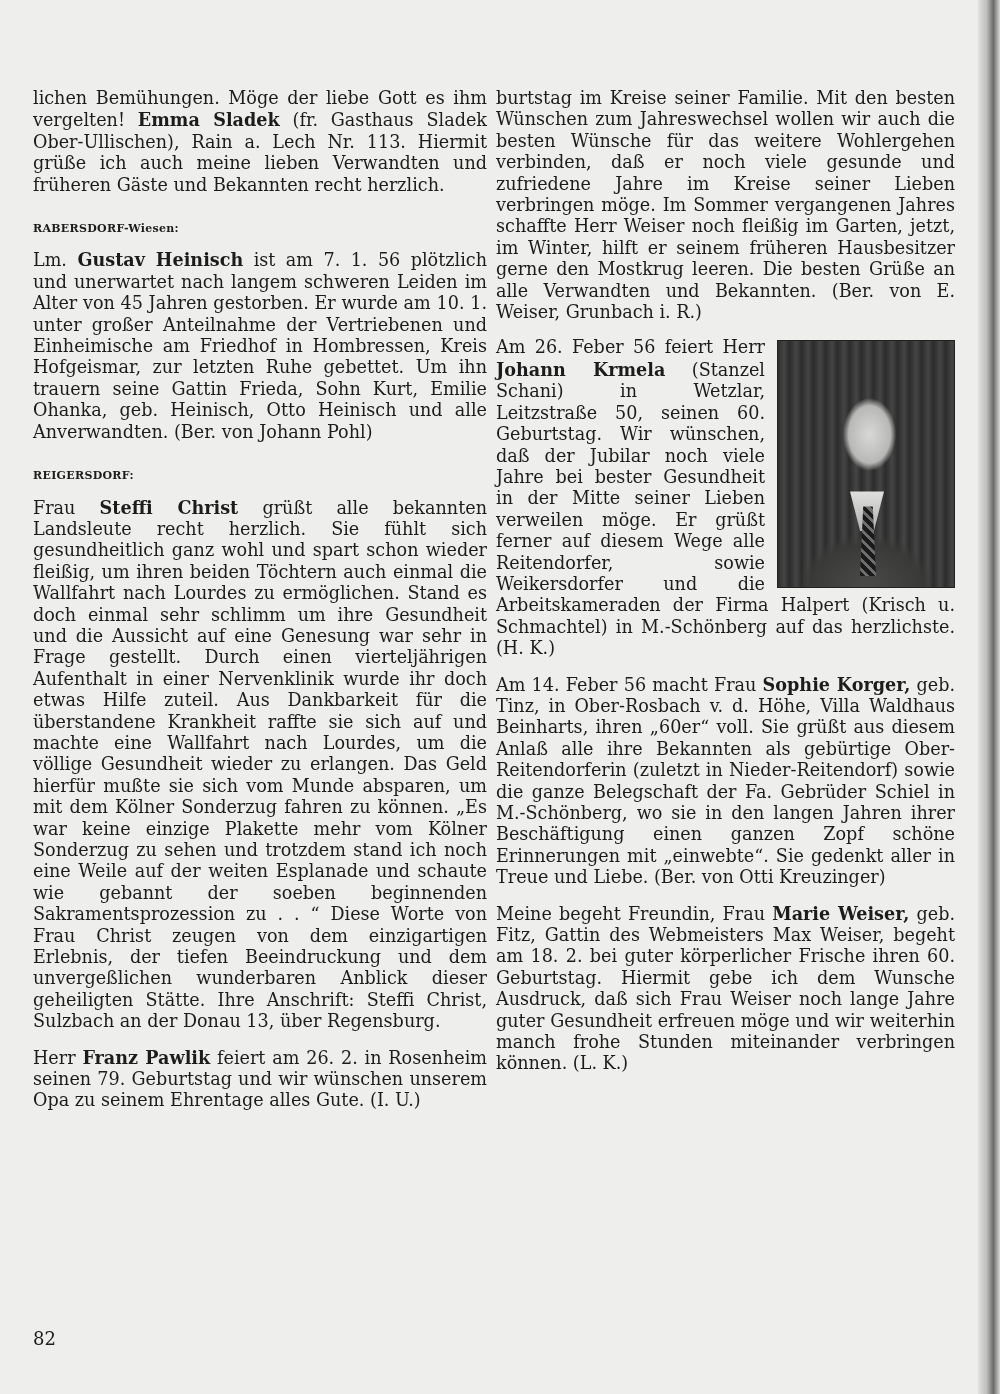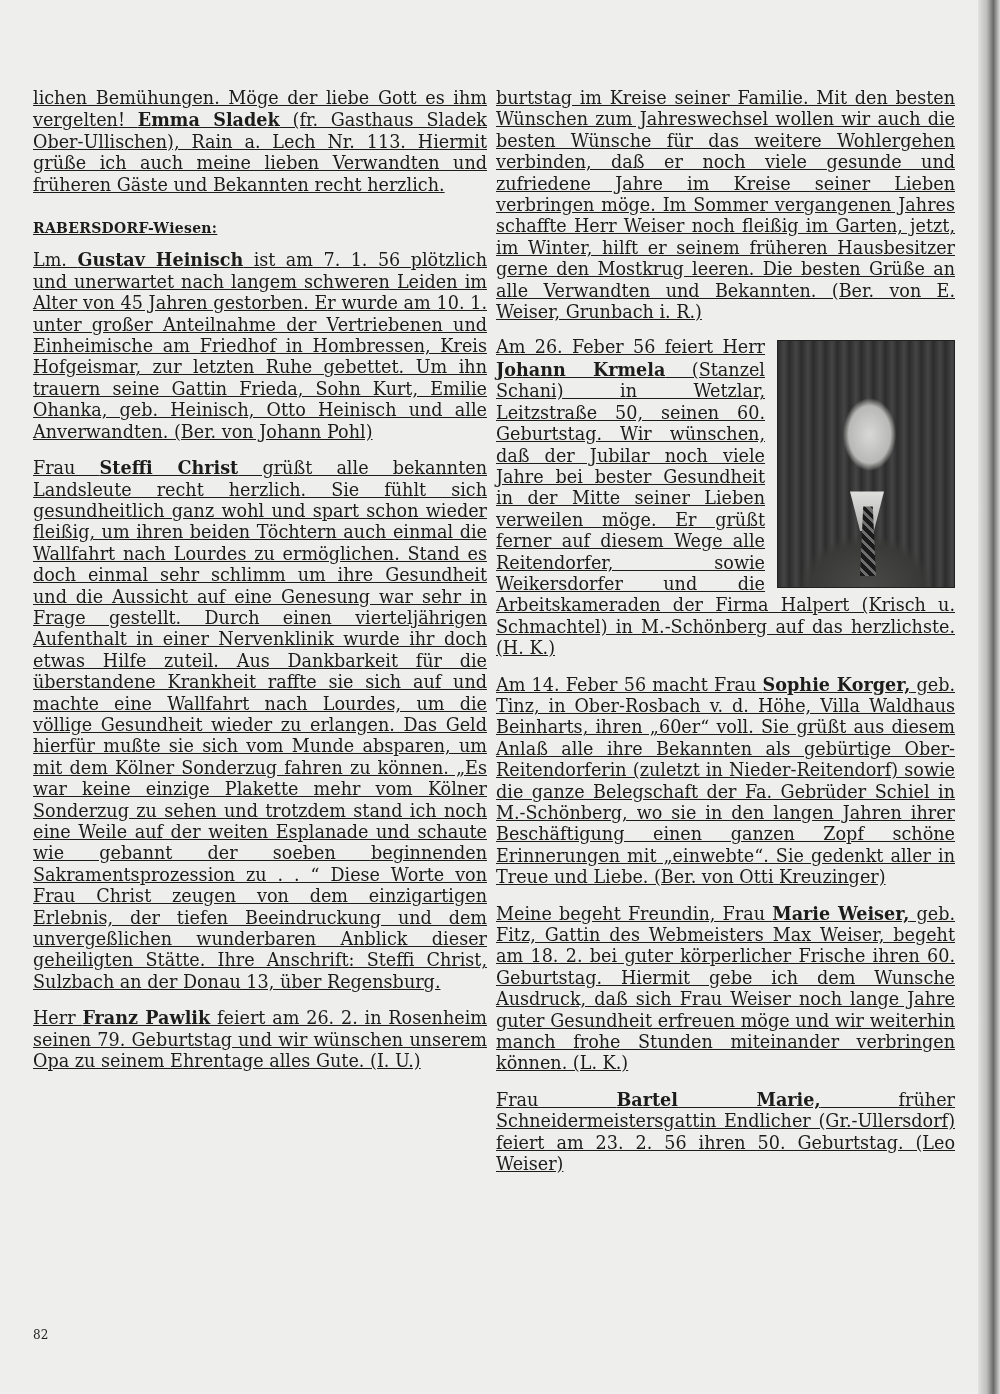--- a/index.html
+++ b/index.html
@@ -9,28 +9,28 @@
     font-family: "DejaVu Serif", "Liberation Serif", serif;
     color: #1c1c1c;
   }
   .page-edge {
     position: absolute; top: 0; right: 0; width: 22px; height: 1394px;
     background: linear-gradient(to right, #e2e2e0 0%, #bdbdbb 40%, #6a6a68 70%, #d8d8d6 100%);
   }
   .col {
     position: absolute; top: 88px;
     font-size: 17.6px; line-height: 21.4px;
-    text-align: justify; hyphens: none; text-decoration: underline;
+    text-align: justify; hyphens: none;
   }
   .col-left { left: 33px; width: 454px; }
   .col-right { left: 496px; width: 459px; }
   .para { margin: 0 0 14px 0; }
   .para.tight { margin-bottom: 16px; }
   .heading {
-    font-weight: bold; font-size: 14px; letter-spacing: 0.3px;
+    font-weight: bold; font-size: 11px; letter-spacing: 0.3px;
     margin: 22px 0 10px 0;
   }
   .b { font-weight: bold; }
   .photo {
     float: right; width: 176px; height: 246px; margin: 3px 0 6px 12px;
     background:
       radial-gradient(ellipse 38px 52px at 52% 38%, #d8d8d6 0%, #b8b8b6 55%, transparent 70%),
       radial-gradient(ellipse 90px 70px at 50% 100%, #4a4a48 0%, #3a3a38 60%, transparent 75%),
       repeating-linear-gradient(to right, #2e2e2e 0px, #454545 6px, #2a2a2a 12px);
     border: 1px solid #222;
@@ -40,38 +40,39 @@
     position: absolute; left: 72px; top: 150px; width: 34px; height: 40px;
     background: linear-gradient(to bottom, #e0e0de, #b0b0ae);
     clip-path: polygon(0 0, 100% 0, 70% 100%, 30% 100%);
   }
   .photo .tie {
     position: absolute; left: 82px; top: 165px; width: 16px; height: 70px;
     background: repeating-linear-gradient(45deg, #1a1a1a 0 4px, #6e6e6e 4px 7px);
     clip-path: polygon(20% 0, 80% 0, 100% 100%, 0 100%);
   }
   .page-number {
-    position: absolute; left: 33px; top: 1328px; font-size: 12px;
+    position: absolute; left: 33px; top: 1328px; font-size: 18px;
   }
 </style>
 </head>
 <body>
 
 <div class="page-edge"></div>
 
 <div class="col col-left">
   <p class="para">
     <span>lichen Bemühungen. Möge der liebe Gott es ihm vergelten! </span><span class="b">Emma Sladek</span><span> (fr. Gasthaus Sladek Ober-Ullischen), Rain a. Lech Nr. 113. Hiermit grüße ich auch meine lieben Verwandten und früheren Gäste und Bekannten recht herzlich.</span>
   </p>
 
   <div class="heading">RABERSDORF-Wiesen:</div>
   <p class="para">
     <span>Lm. </span><span class="b">Gustav Heinisch</span><span> ist am 7. 1. 56 plötzlich und unerwartet nach langem schweren Leiden im Alter von 45 Jahren gestorben. Er wurde am 10. 1. unter großer Anteilnahme der Vertriebenen und Einheimische am Friedhof in Hombressen, Kreis Hofgeismar, zur letzten Ruhe gebettet. Um ihn trauern seine Gattin Frieda, Sohn Kurt, Emilie Ohanka, geb. Heinisch, Otto Heinisch und alle Anverwandten. (Ber. von Johann Pohl)</span>
   </p>
 
+  <div class="heading">REIGERSDORF:</div>
   <p class="para">
     <span>Frau </span><span class="b">Steffi Christ</span><span> grüßt alle bekannten Landsleute recht herzlich. Sie fühlt sich gesundheitlich ganz wohl und spart schon wieder fleißig, um ihren beiden Töchtern auch einmal die Wallfahrt nach Lourdes zu ermöglichen. Stand es doch einmal sehr schlimm um ihre Gesundheit und die Aussicht auf eine Genesung war sehr in Frage gestellt. Durch einen vierteljährigen Aufenthalt in einer Nervenklinik wurde ihr doch etwas Hilfe zuteil. Aus Dankbarkeit für die überstandene Krankheit raffte sie sich auf und machte eine Wallfahrt nach Lourdes, um die völlige Gesundheit wieder zu erlangen. Das Geld hierfür mußte sie sich vom Munde absparen, um mit dem Kölner Sonderzug fahren zu können. „Es war keine einzige Plakette mehr vom Kölner Sonderzug zu sehen und trotzdem stand ich noch eine Weile auf der weiten Esplanade und schaute wie gebannt der soeben beginnenden Sakramentsprozession zu . . “ Diese Worte von Frau Christ zeugen von dem einzigartigen Erlebnis, der tiefen Beeindruckung und dem unvergeßlichen wunderbaren Anblick dieser geheiligten Stätte. Ihre Anschrift: Steffi Christ, Sulzbach an der Donau 13, über Regensburg.</span>
   </p>
 
   <p class="para tight">
     <span>Herr </span><span class="b">Franz Pawlik</span><span> feiert am 26. 2. in Rosenheim seinen 79. Geburtstag und wir wünschen unserem Opa zu seinem Ehrentage alles Gute. (I. U.)</span>
   </p>
 </div>
 
 <div class="col col-right">
@@ -86,18 +87,15 @@
   </p>
 
   <p class="para">
     <span>Am 14. Feber 56 macht Frau </span><span class="b">Sophie Korger,</span><span> geb. Tinz, in Ober-Rosbach v. d. Höhe, Villa Waldhaus Beinharts, ihren „60er“ voll. Sie grüßt aus diesem Anlaß alle ihre Bekannten als gebürtige Ober-Reitendorferin (zuletzt in Nieder-Reitendorf) sowie die ganze Belegschaft der Fa. Gebrüder Schiel in M.-Schönberg, wo sie in den langen Jahren ihrer Beschäftigung einen ganzen Zopf schöne Erinnerungen mit „einwebte“. Sie gedenkt aller in Treue und Liebe. (Ber. von Otti Kreuzinger)</span>
   </p>
 
   <p class="para">
     <span>Meine begeht Freundin, Frau </span><span class="b">Marie Weiser,</span><span> geb. Fitz, Gattin des Webmeisters Max Weiser, begeht am 18. 2. bei guter körperlicher Frische ihren 60. Geburtstag. Hiermit gebe ich dem Wunsche Ausdruck, daß sich Frau Weiser noch lange Jahre guter Gesundheit erfreuen möge und wir weiterhin manch frohe Stunden miteinander verbringen können. (L. K.)</span>
   </p>
 
-  <p class="para">
-    <span>Frau </span><span class="b">Bartel Marie,</span><span> früher Schneidermeistersgattin Endlicher (Gr.-Ullersdorf) feiert am 23. 2. 56 ihren 50. Geburtstag. (Leo Weiser)</span>
-  </p>
 </div>
 
 <div class="page-number">82</div>
 
 </body></html>

